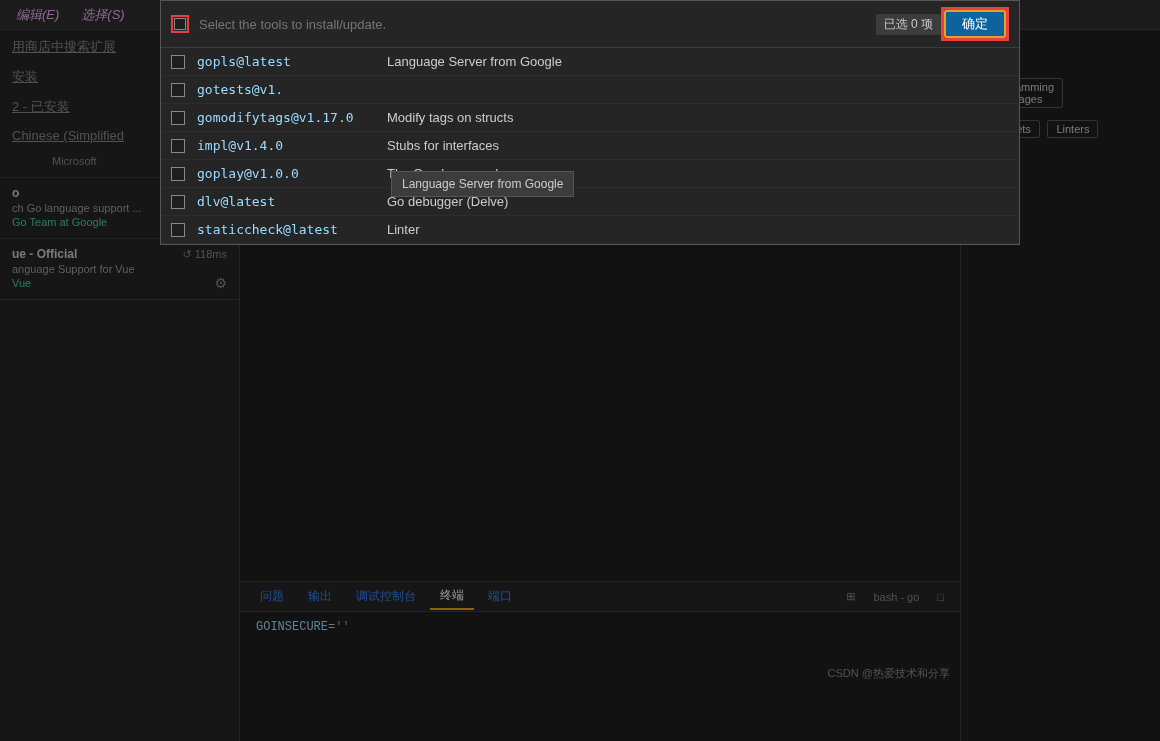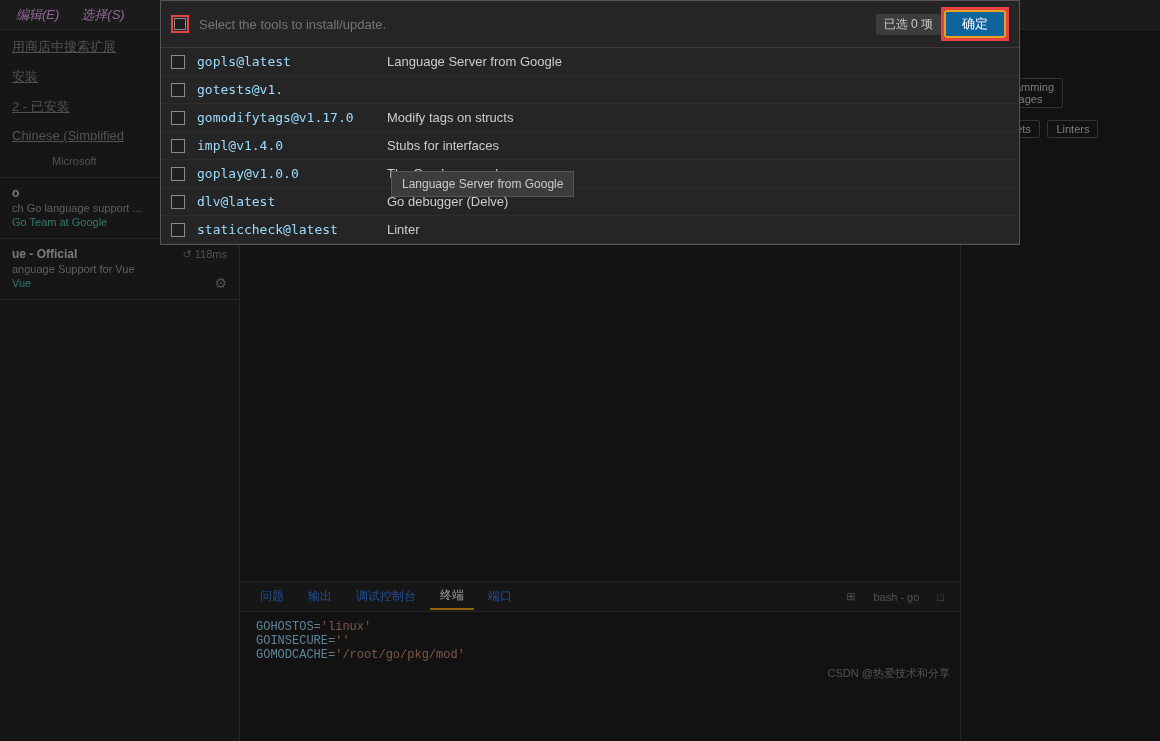--- a/index.html
+++ b/index.html
@@ -534,27 +534,21 @@
         <div class="terminal-tab active">终端</div>
         <div class="terminal-tab">端口</div>
         <div class="terminal-actions">
           <span class="term-action-btn">⊞</span>
           <span class="term-action-btn">bash - go</span>
           <span class="term-action-btn">□</span>
         </div>
       </div>
       <div class="terminal-content">
         <div>
-          <span class="var-name">GOHOSTOS</span><span>=</span><span class="var-val">'linux'</span>
-        </div>
-        <div>
           <span class="var-name">GOINSECURE</span><span>=</span><span class="var-val">''</span>
-        </div>
-        <div>
-          <span class="var-name">GOMODCACHE</span><span>=</span><span class="var-val">'/root/go/pkg/mod'</span>
         </div>
       </div>
     </div>
 
     <div class="csdn-badge">CSDN @热爱技术和分享</div>
 
     <div class="layout-icons">
       <div class="layout-icon">⊞</div>
       <div class="layout-icon">⊟</div>
       <div class="layout-icon">□</div>

